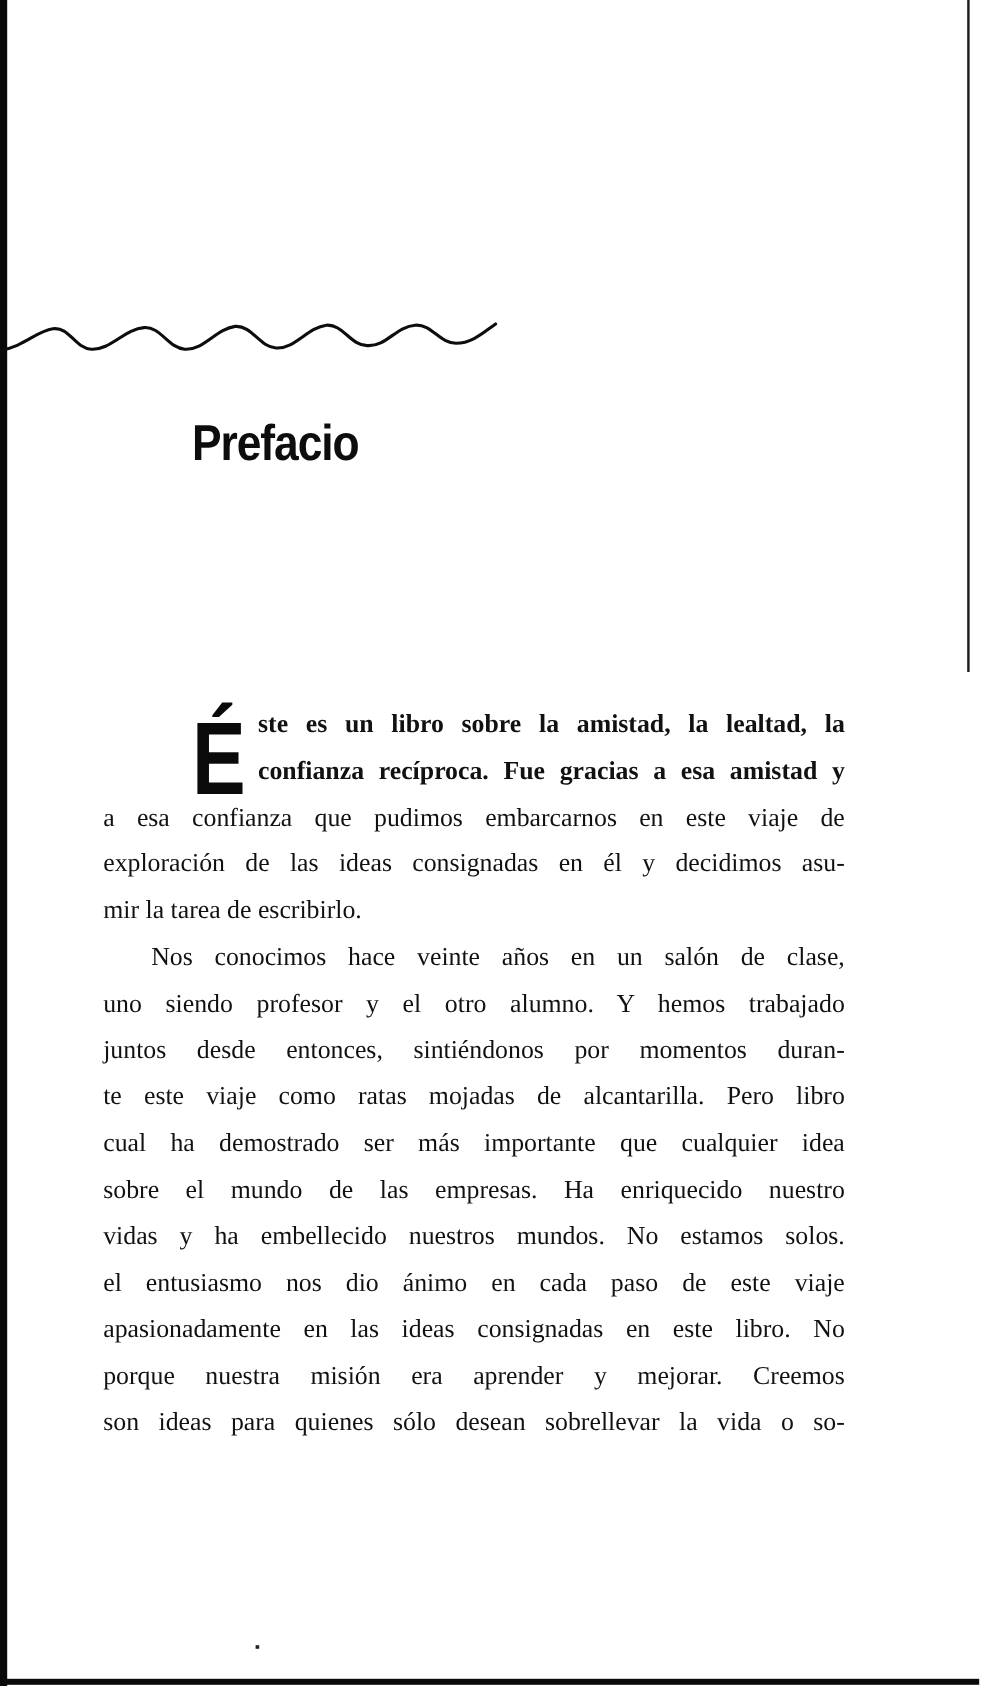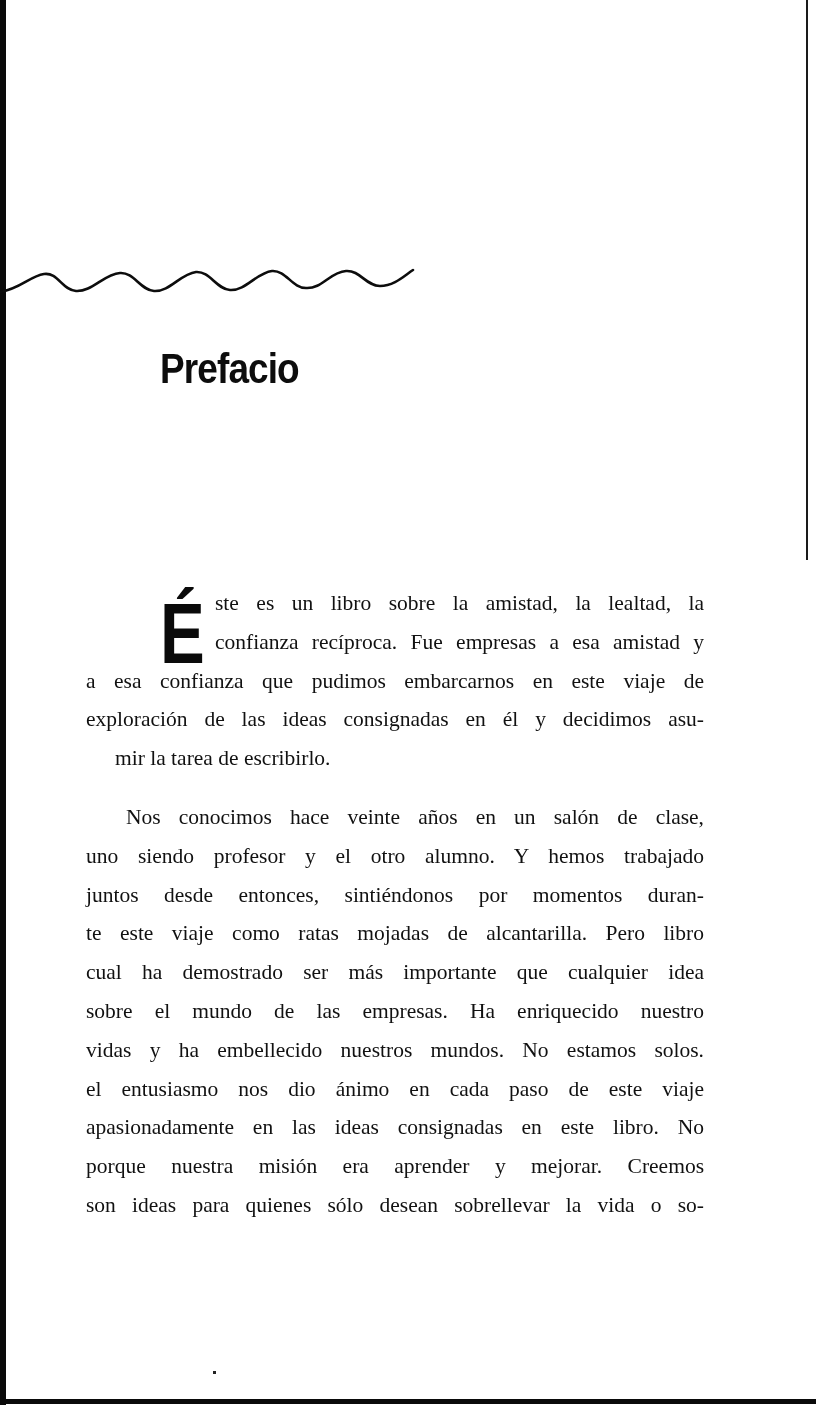--- a/index.html
+++ b/index.html
@@ -69,23 +69,23 @@
       line-height: 38.8px;
       text-align: justify;
       color: #111111;
     }
     .line {
       display: block;
       text-align: justify;
       text-align-last: justify;
       white-space: nowrap;
     }
-    .line.left { text-align-last: left; margin-left: 29px; }
-    .indent { padding-left: 40px; margin-top: 20px; }
-    .dropcap-wrap { padding-left: 129px; }
+    .line.left { text-align-last: left; }
+    .indent { padding-left: 40px; }
+    .dropcap-wrap { padding-left: 129px; font-weight: bold; }
     .dropcap {
       position: absolute;
       left: 74px;
       top: 6px;
       font-family: "Liberation Sans", sans-serif;
       font-weight: bold;
       font-size: 86px;
       line-height: 1;
       transform: scaleX(0.78);
       transform-origin: left top;
@@ -111,21 +111,21 @@
   <path d="M0,30 C20,27 30,14 44,12 C58,10 62,28 76,29 C92,30 104,12 120,11 C134,10 140,28 154,29 C170,30 180,12 196,10 C210,9 216,27 230,28 C246,29 256,11 272,9 C286,8 292,26 306,26 C322,27 330,10 346,9 C360,8 366,24 380,24 C394,24 404,14 413,8" fill="none" stroke="#0d0d0d" stroke-width="2.6" stroke-linecap="round"></path>
 </svg>
 
 <h1 class="chapter-title">Prefacio</h1>
 
 <div class="body-text">
   <span class="dropcap">É</span>
 
   <div>
     <span class="line dropcap-wrap">ste es un libro sobre la amistad, la lealtad, la</span>
-    <span class="line dropcap-wrap">confianza recíproca. Fue empresas a esa amistad y</span>
+    <span class="line dropcap-wrap">confianza recíproca. Fue gracias a esa amistad y</span>
     <span class="line">a esa confianza que pudimos embarcarnos en este viaje de</span>
     <span class="line">exploración de las ideas consignadas en él y decidimos asu-</span>
     <span class="line left">mir la tarea de escribirlo.</span>
   </div>
 
   <div>
     <span class="line indent">Nos conocimos hace veinte años en un salón de clase,</span>
     <span class="line">uno siendo profesor y el otro alumno. Y hemos trabajado</span>
     <span class="line">juntos desde entonces, sintiéndonos por momentos duran-</span>
     <span class="line">te este viaje como ratas mojadas de alcantarilla. Pero libro</span>

